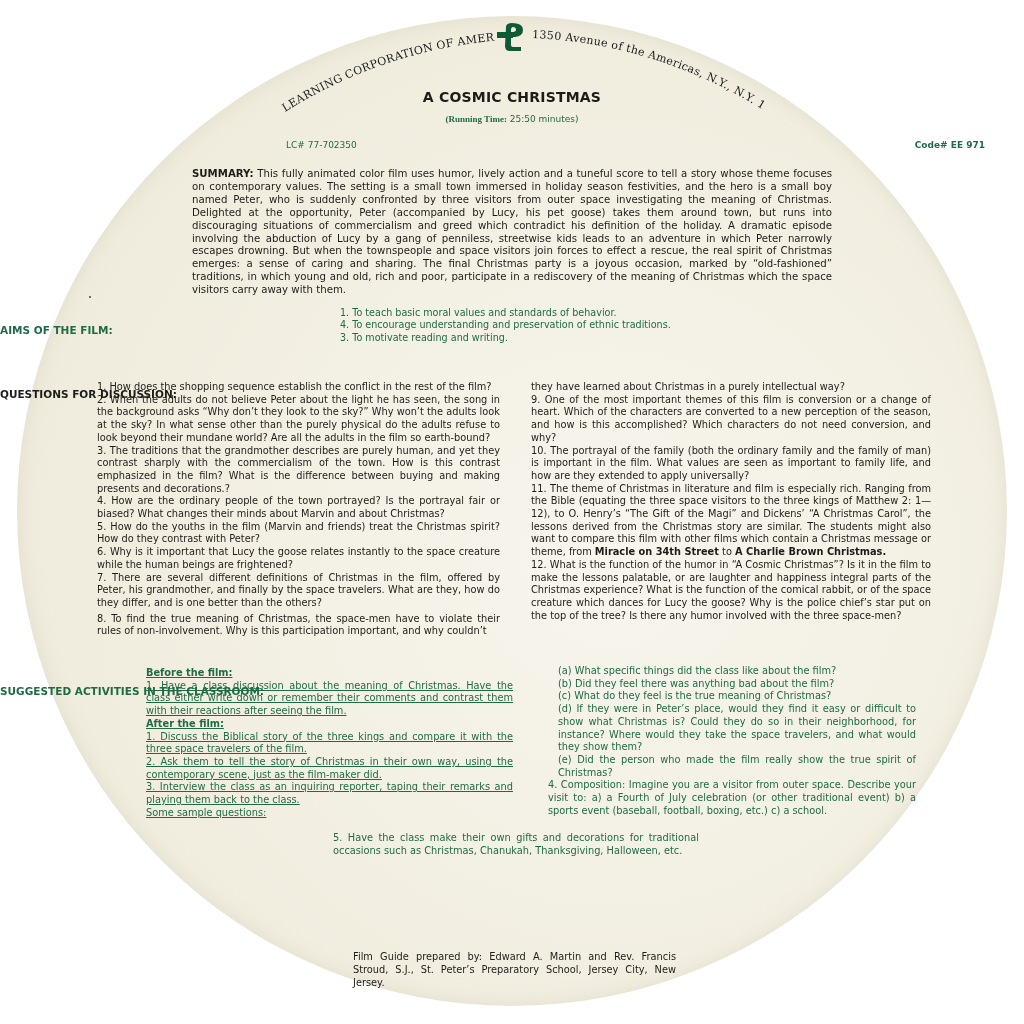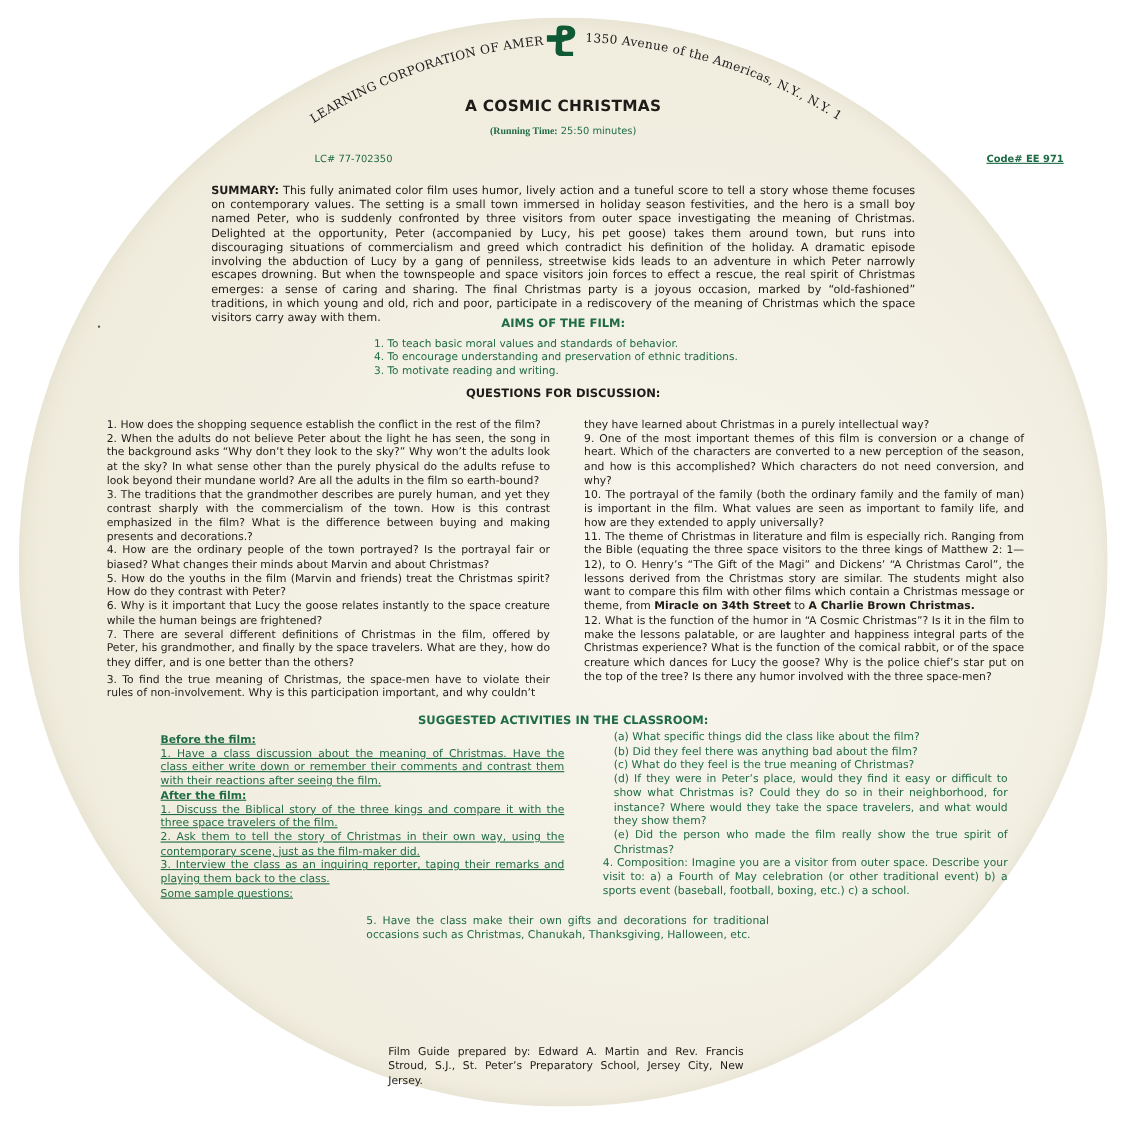--- a/index.html
+++ b/index.html
@@ -11,24 +11,24 @@
           box-shadow: inset 0 0 18px rgba(200,192,165,0.35); }
   .arc-svg { position: absolute; left: 0; top: 0; width: 1024px; height: 1024px; }
   .arc-text { font-family: "DejaVu Serif", serif; font-size: 11px; fill: #1a1a1a; letter-spacing: 0.3px; }
   .logo { position: absolute; left: 497px; top: 23px; width: 28px; height: 28px; }
   .abs { position: absolute; }
   .title { left: 0; width: 1024px; top: 89px; text-align: center; font-weight: bold;
            font-size: 14px; letter-spacing: 0.2px; }
   .runtime { left: 0; width: 1024px; top: 114px; text-align: center; font-size: 9px; color: #1f6b45; }
   .runtime b { font-weight: bold; font-family: Liberation Serif, serif; }
   .lc { left: 258px; top: 140px; font-size: 9px; font-weight: normal; color: #1f6b45; margin-left: 28px; }
-  .code { right: 57px; top: 140px; font-size: 9px; font-weight: bold; color: #1f6b45; text-decoration: underline; }
+  .code { right: 39px; top: 140px; font-size: 9px; font-weight: bold; color: #1f6b45; }
   .summary { left: 192px; top: 168px; width: 640px; font-size: 10.2px; line-height: 12.9px; text-align: justify; }
   .summary .lead { font-weight: bold; }
-  .heading { left: 0; width: 1024px; text-align: center; font-size: 10.5px; font-weight: bold; }
+  .heading { left: 0; width: 1024px; text-align: left; font-size: 10.5px; font-weight: bold; margin-top: 36px; }
   .aims-h { top: 288px; color: #1f6b45; }
   .aims { left: 340px; top: 307px; font-size: 9.6px; line-height: 12.3px; color: #1f6b45; margin: 0; padding: 0; list-style: none; }
   .q-h { top: 352px; color: #1e1c18; }
   .col { font-size: 9.8px; line-height: 12.7px; text-align: justify; }
   .col p { margin: 0; }
   .qleft { left: 97px; top: 381px; width: 403px; }
   .qright { left: 531px; top: 381px; width: 400px; }
   .gap { height: 3px; }
   .act-h { top: 649px; color: #1f6b45; }
   .aleft { left: 146px; top: 667px; width: 367px; color: #1f6b45; text-decoration: underline; }
@@ -86,21 +86,21 @@
 
 <div class="abs col qleft">
   <p>1.  How does the shopping sequence establish the conflict in the rest of the film?</p>
   <p>2.  When the adults do not believe Peter about the light he has seen, the song in the background asks “Why don’t they look to the sky?” Why won’t the adults look at the sky? In what sense other than the purely physical do the adults refuse to look beyond their mundane world? Are all the adults in the film so earth-bound?</p>
   <p>3.  The traditions that the grandmother describes are purely human, and yet they contrast sharply with the commercialism of the town. How is this contrast emphasized in the film? What is the difference between buying and making presents and decorations.?</p>
   <p>4.  How are the ordinary people of the town portrayed? Is the portrayal fair or biased? What changes their minds about Marvin and about Christmas?</p>
   <p>5.  How do the youths in the film (Marvin and friends) treat the Christmas spirit? How do they contrast with Peter?</p>
   <p>6.  Why is it important that Lucy the goose relates instantly to the space creature while the human beings are frightened?</p>
   <p>7.  There are several different definitions of Christmas in the film, offered by Peter, his grandmother, and finally by the space travelers. What are they, how do they differ, and is one better than the others?</p>
   <div class="gap"></div>
-  <p>3.  To find the true meaning of Christmas, the space-men have to violate their rules of non-involvement. Why is this participation important, and why couldn’t</p>
+  <p>8.  To find the true meaning of Christmas, the space-men have to violate their rules of non-involvement. Why is this participation important, and why couldn’t</p>
 </div>
 
 <div class="abs col qright">
   <p>they have learned about Christmas in a purely intellectual way?</p>
   <p>9.  One of the most important themes of this film is conversion or a change of heart. Which of the characters are converted to a new perception of the season, and how is this accomplished? Which characters do not need conversion, and why?</p>
   <p>10.  The portrayal of the family (both the ordinary family and the family of man) is important in the film. What values are seen as important to family life, and how are they extended to apply universally?</p>
   <p>
     <span>11.  The theme of Christmas in literature and film is especially rich. Ranging from the Bible (equating the three space visitors to the three kings of Matthew 2: 1—12), to O. Henry’s “The Gift of the Magi” and Dickens’ “A Christmas Carol”, the lessons derived from the Christmas story are similar. The students might also want to compare this film with other films which contain a Christmas message or theme, from</span>
     <b>Miracle on 34th Street</b>
     <span>to</span>
@@ -120,20 +120,20 @@
   <p>3.  Interview the class as an inquiring reporter, taping their remarks and playing them back to the class.</p>
   <p>Some sample questions:</p>
 </div>
 
 <div class="abs col aright">
   <p class="indent">(a) What specific things did the class like about the film?</p>
   <p class="indent">(b) Did they feel there was anything bad about the film?</p>
   <p class="indent">(c) What do they feel is the true meaning of Christmas?</p>
   <p class="indent">(d) If they were in Peter’s place, would they find it easy or difficult to show what Christmas is? Could they do so in their neighborhood, for instance? Where would they take the space travelers, and what would they show them?</p>
   <p class="indent">(e) Did the person who made the film really show the true spirit of Christmas?</p>
-  <p>4.  Composition: Imagine you are a visitor from outer space. Describe your visit to: a) a Fourth of May celebration (or other traditional event) b) a sports event (baseball, football, boxing, etc.) c) a school.</p>
+  <p>4.  Composition: Imagine you are a visitor from outer space. Describe your visit to: a) a Fourth of July celebration (or other traditional event) b) a sports event (baseball, football, boxing, etc.) c) a school.</p>
 </div>
 
 <div class="abs a5">5.  Have the class make their own gifts and decorations for traditional occasions such as Christmas, Chanukah, Thanksgiving, Halloween, etc.</div>
 
 <div class="abs credit">Film Guide prepared by: Edward A. Martin and Rev. Francis Stroud, S.J., St. Peter’s Preparatory School, Jersey City, New Jersey.</div>
 
 <div class="speck" style="left:89px;top:296px"></div>
 
 </body></html>

